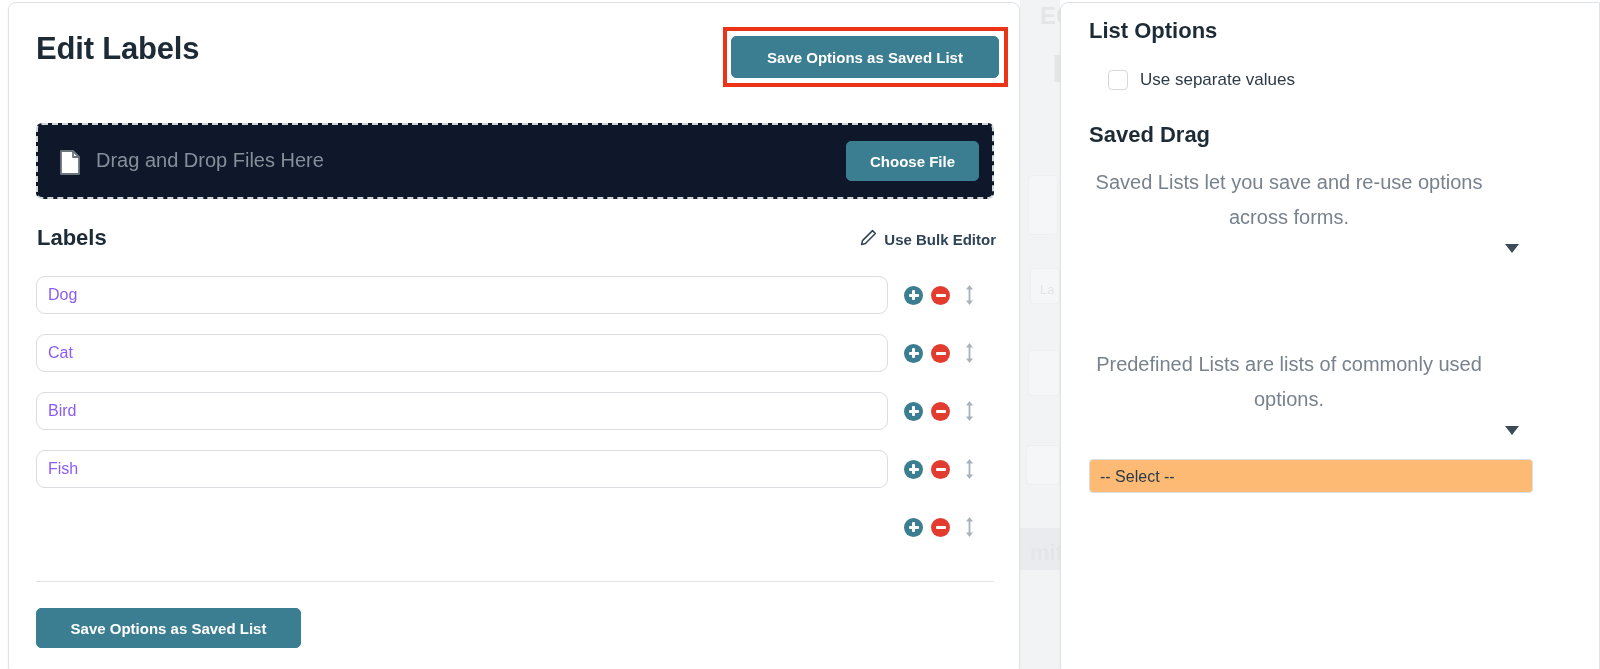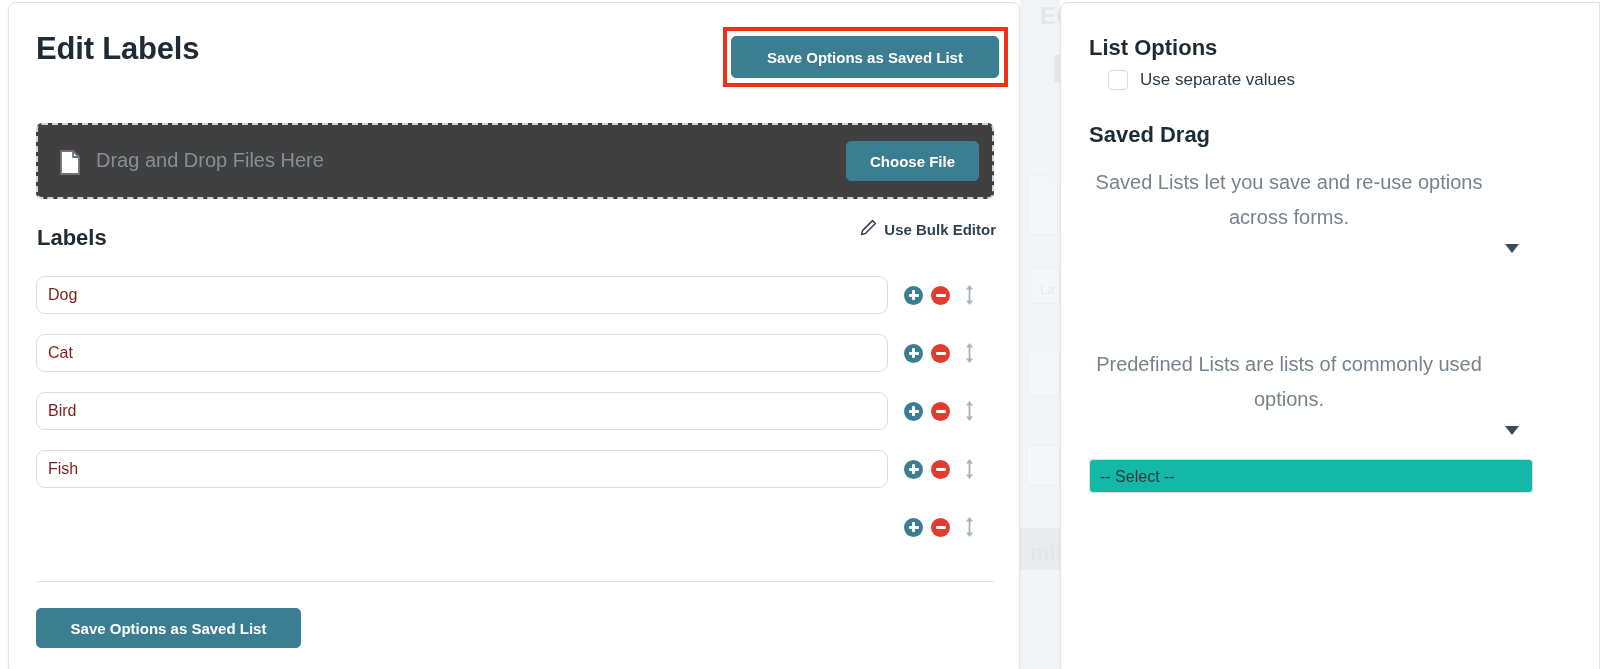--- a/index.html
+++ b/index.html
@@ -90,21 +90,21 @@
     width: 268px; height: 42px;
   }
 
   
   #dropzone {
     position: absolute;
     left: 27px; top: 120px;
     width: 958px; height: 76px;
     border: 2px dashed #d2d6d9;
     border-radius: 6px;
-    background: #404040;
+    background: #0f172a;
   }
   #file-icon {
     position: absolute; left: 22px; top: 25px;
     width: 20px; height: 25px;
   }
   #dropzone-text {
     position: absolute;
     left: 58px; top: 24px;
     font-size: 20px;
     color: #868f99;
@@ -118,21 +118,21 @@
   
   #labels-heading {
     position: absolute;
     left: 28px; top: 222px;
     font-size: 22px;
     font-weight: bold;
     color: #1d2b36;
   }
   #bulk-editor-link {
     position: absolute;
-    right: 23px; top: 216px;
+    right: 23px; top: 226px;
     display: flex; align-items: center; gap: 7px;
     font-size: 15px;
     font-weight: bold;
     color: #2f4356;
     text-decoration: none;
     cursor: pointer;
   }
 
   
   #rows { position: absolute; left: 27px; top: 273px; width: 958px; }
@@ -142,21 +142,21 @@
     margin-bottom: 20px;
   }
   .label-input {
     position: absolute; left: 0; top: 0;
     width: 852px; height: 38px;
     border: 1px solid #d9dde0;
     border-radius: 9px;
     background: #ffffff;
     font-family: "Liberation Sans", sans-serif;
     font-size: 16px;
-    color: #7f1d1d;
+    color: #8b5cf6;
     padding: 0 11px;
     outline: none;
   }
   .row-actions {
     position: absolute;
     left: 868px; top: 0;
     height: 38px;
     display: flex; align-items: center; gap: 8px;
   }
   .circle-btn {
@@ -217,21 +217,21 @@
   }
   .sb-desc {
     position: absolute;
     left: 28px;
     width: 400px;
     font-size: 20px;
     line-height: 35px;
     color: #78828d;
     text-align: center;
   }
-  #list-options-heading { top: 32px; }
+  #list-options-heading { top: 15px; }
   #checkbox-row {
     position: absolute;
     left: 47px; top: 67px;
     display: flex; align-items: center; gap: 12px;
   }
   #use-separate-values-checkbox {
     width: 20px; height: 20px;
     border: 1px solid #d5d9dd;
     border-radius: 4px;
     background: #ffffff;
@@ -249,21 +249,21 @@
   #saved-lists-desc { top: 162px; }
   #predefined-lists-heading { top: 301px; }
   #predefined-lists-desc { top: 344px; }
 
   .sb-select {
     position: absolute;
     left: 28px;
     width: 444px; height: 34px;
     border: 1px solid #d9dde0;
     border-radius: 4px;
-    background: #14b8a6;
+    background: #fdba74;
     font-family: "Liberation Sans", sans-serif;
     font-size: 16px;
     color: #2b3a47;
     padding: 0 10px;
     -webkit-appearance: none;
     appearance: none;
     cursor: pointer;
     outline: none;
   }
   #saved-lists-select { top: 228px; }

